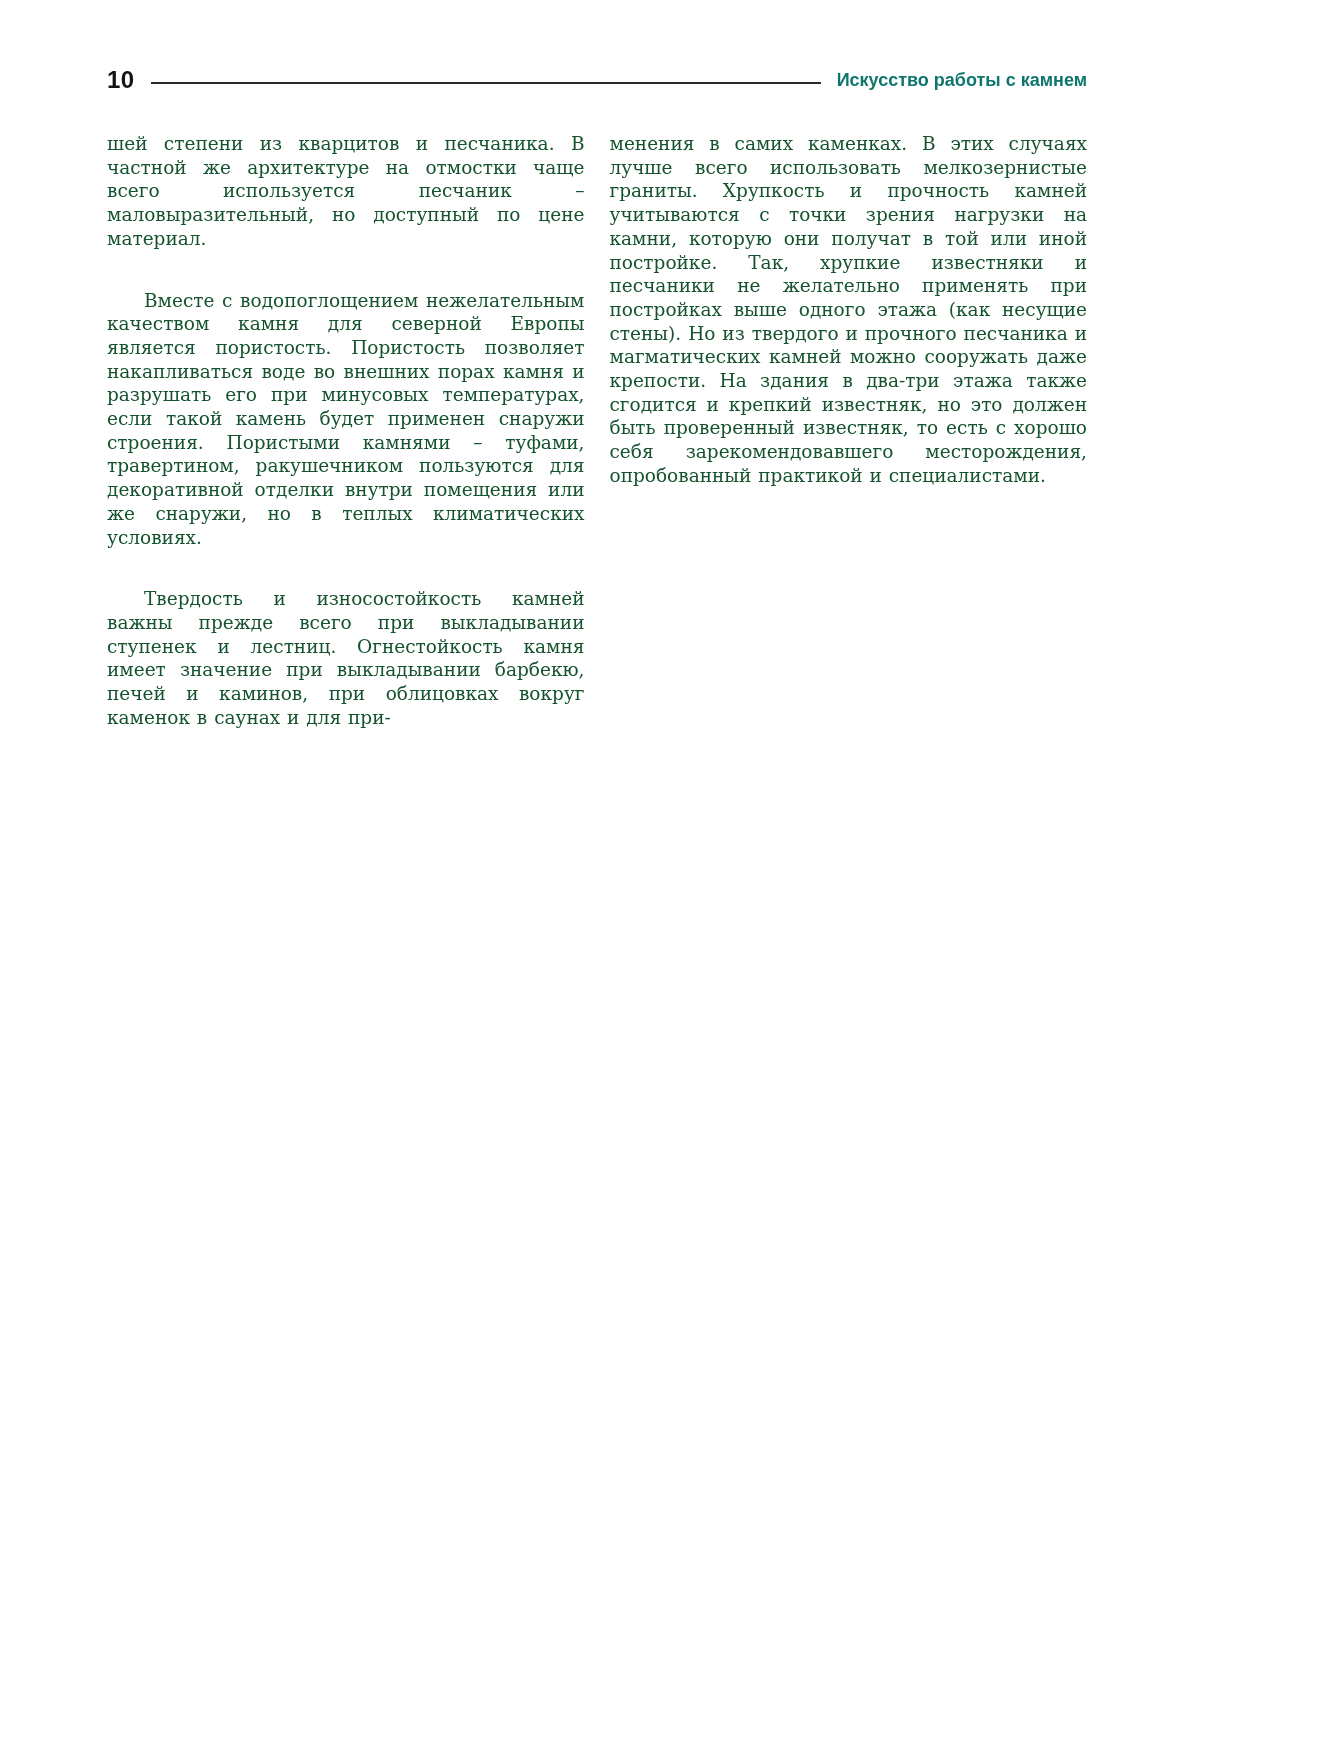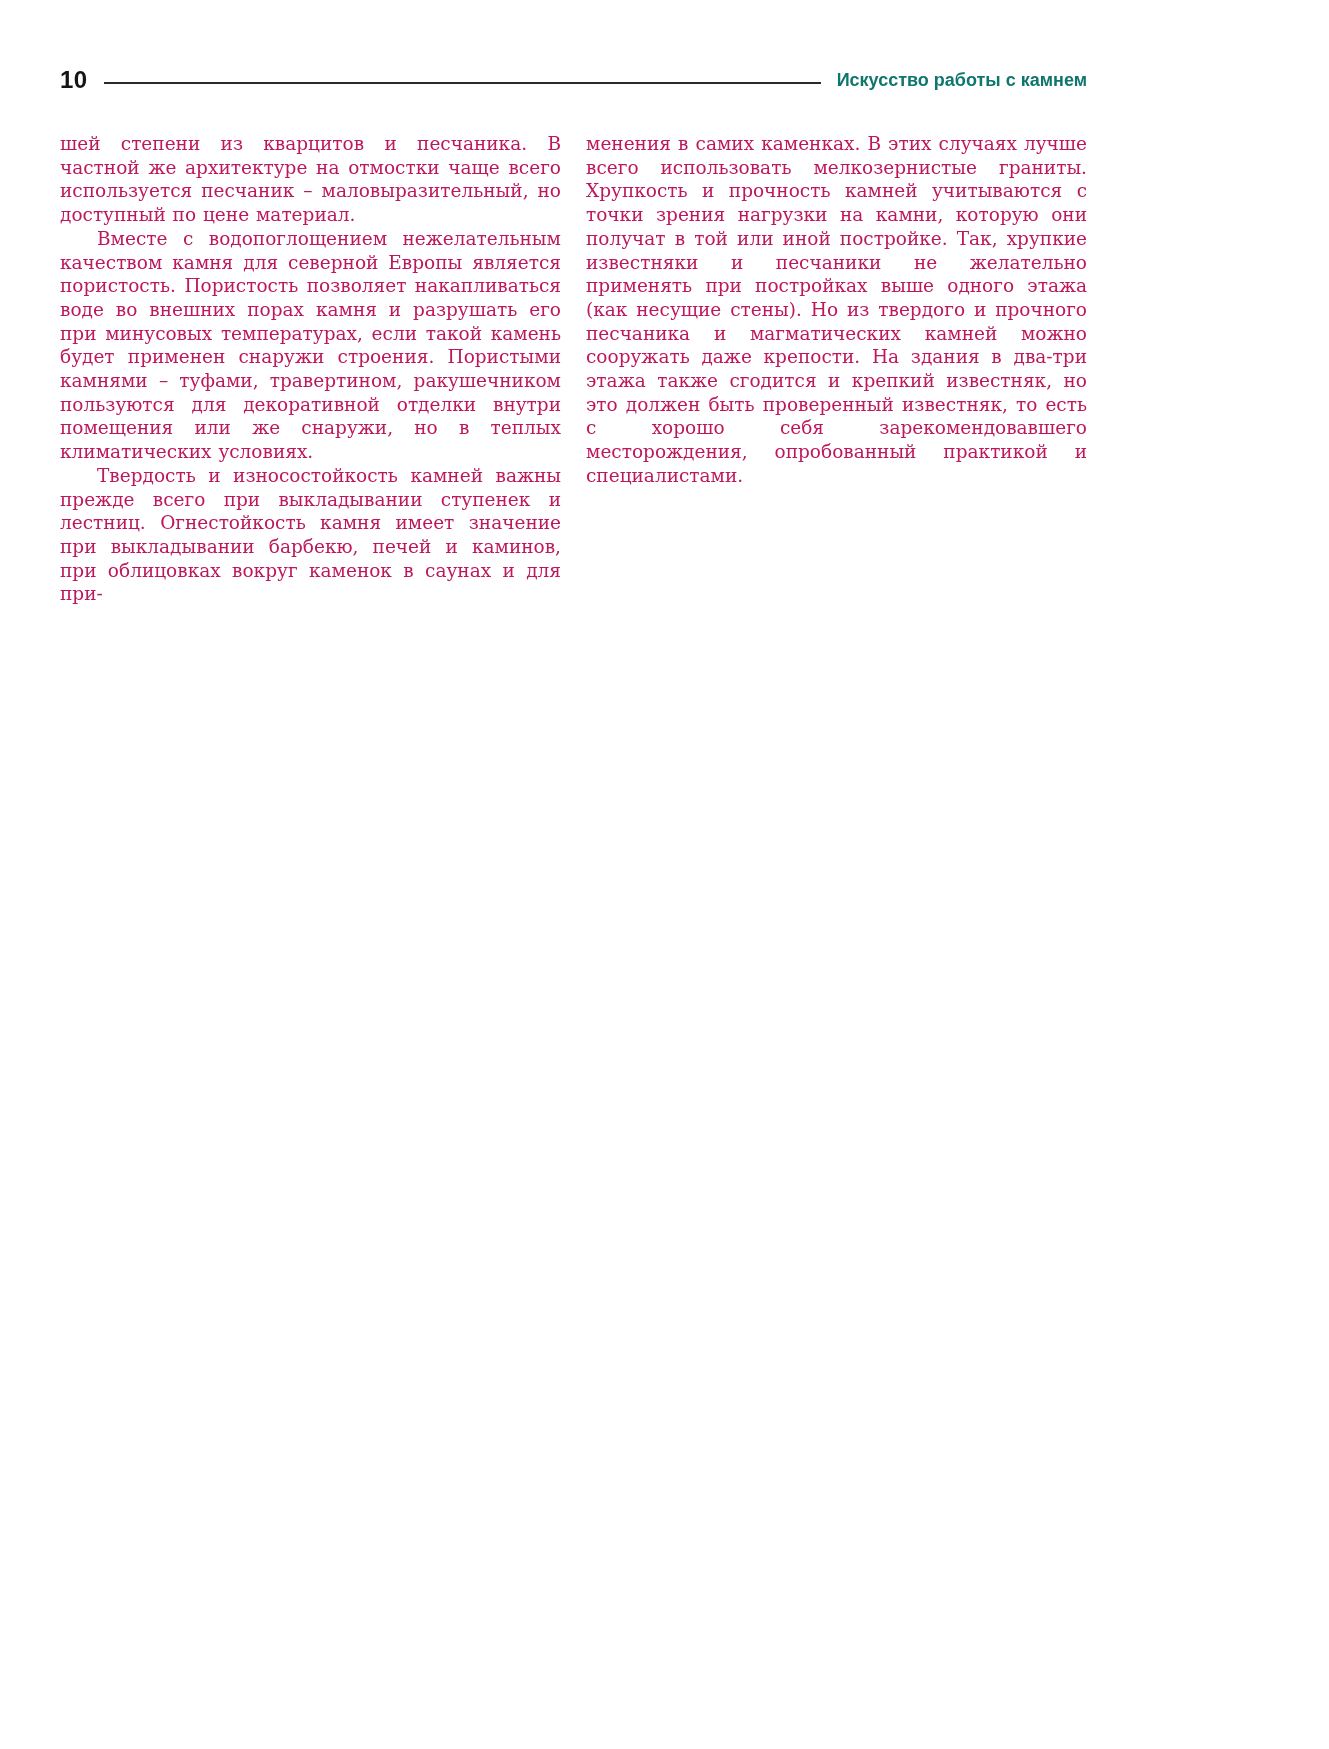--- a/index.html
+++ b/index.html
@@ -6,21 +6,21 @@
     margin: 0;
     padding: 0;
     background: #ffffff;
   }
   .page {
     position: relative;
     width: 1329px;
     height: 1749px;
     background: #ffffff;
     box-sizing: border-box;
-    padding: 68px 242px 0 60px;
+    padding: 68px 242px 0 107px;
     overflow: hidden;
   }
   .page-header {
     display: flex;
     align-items: center;
     gap: 16px;
     margin-bottom: 40px;
   }
   .page-number {
     font-family: "Liberation Sans", sans-serif;
@@ -49,26 +49,27 @@
   }
   .column {
     flex: 1 1 0;
     min-width: 0;
   }
   .para {
     margin: 0;
     font-family: "DejaVu Serif", "Liberation Serif", serif;
     font-size: 18.5px;
     line-height: 23.7px;
-    color: #be185d;
+    color: #14532d;
     text-align: justify;
     word-spacing: 1px;
   }
   .para.indent {
     text-indent: 37px;
+    margin-top: 38px;
   }
 </style>
 </head>
 <body>
 
 <div class="page">
   <header class="page-header">
     <span class="page-number">10</span>
     <span class="header-rule"></span>
     <span class="running-title">Искусство работы с камнем</span>

